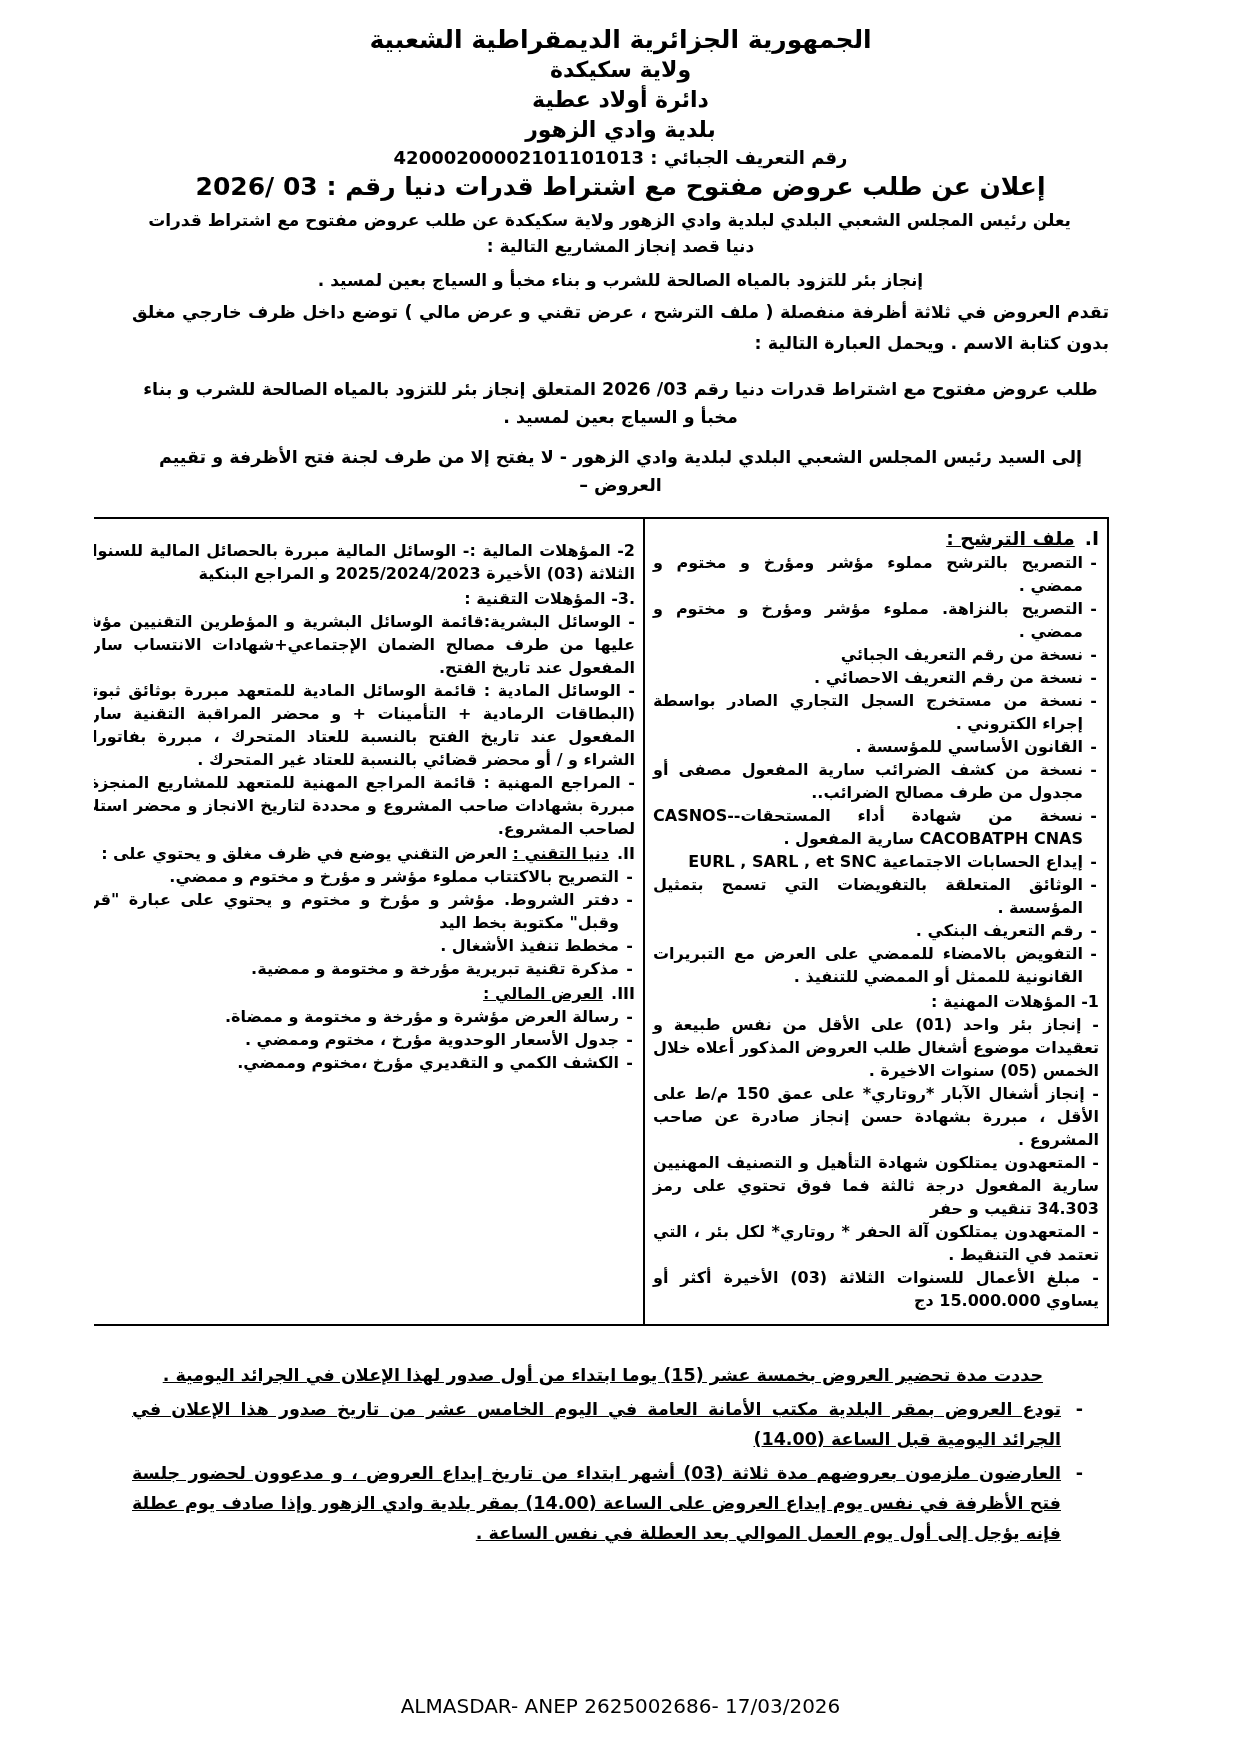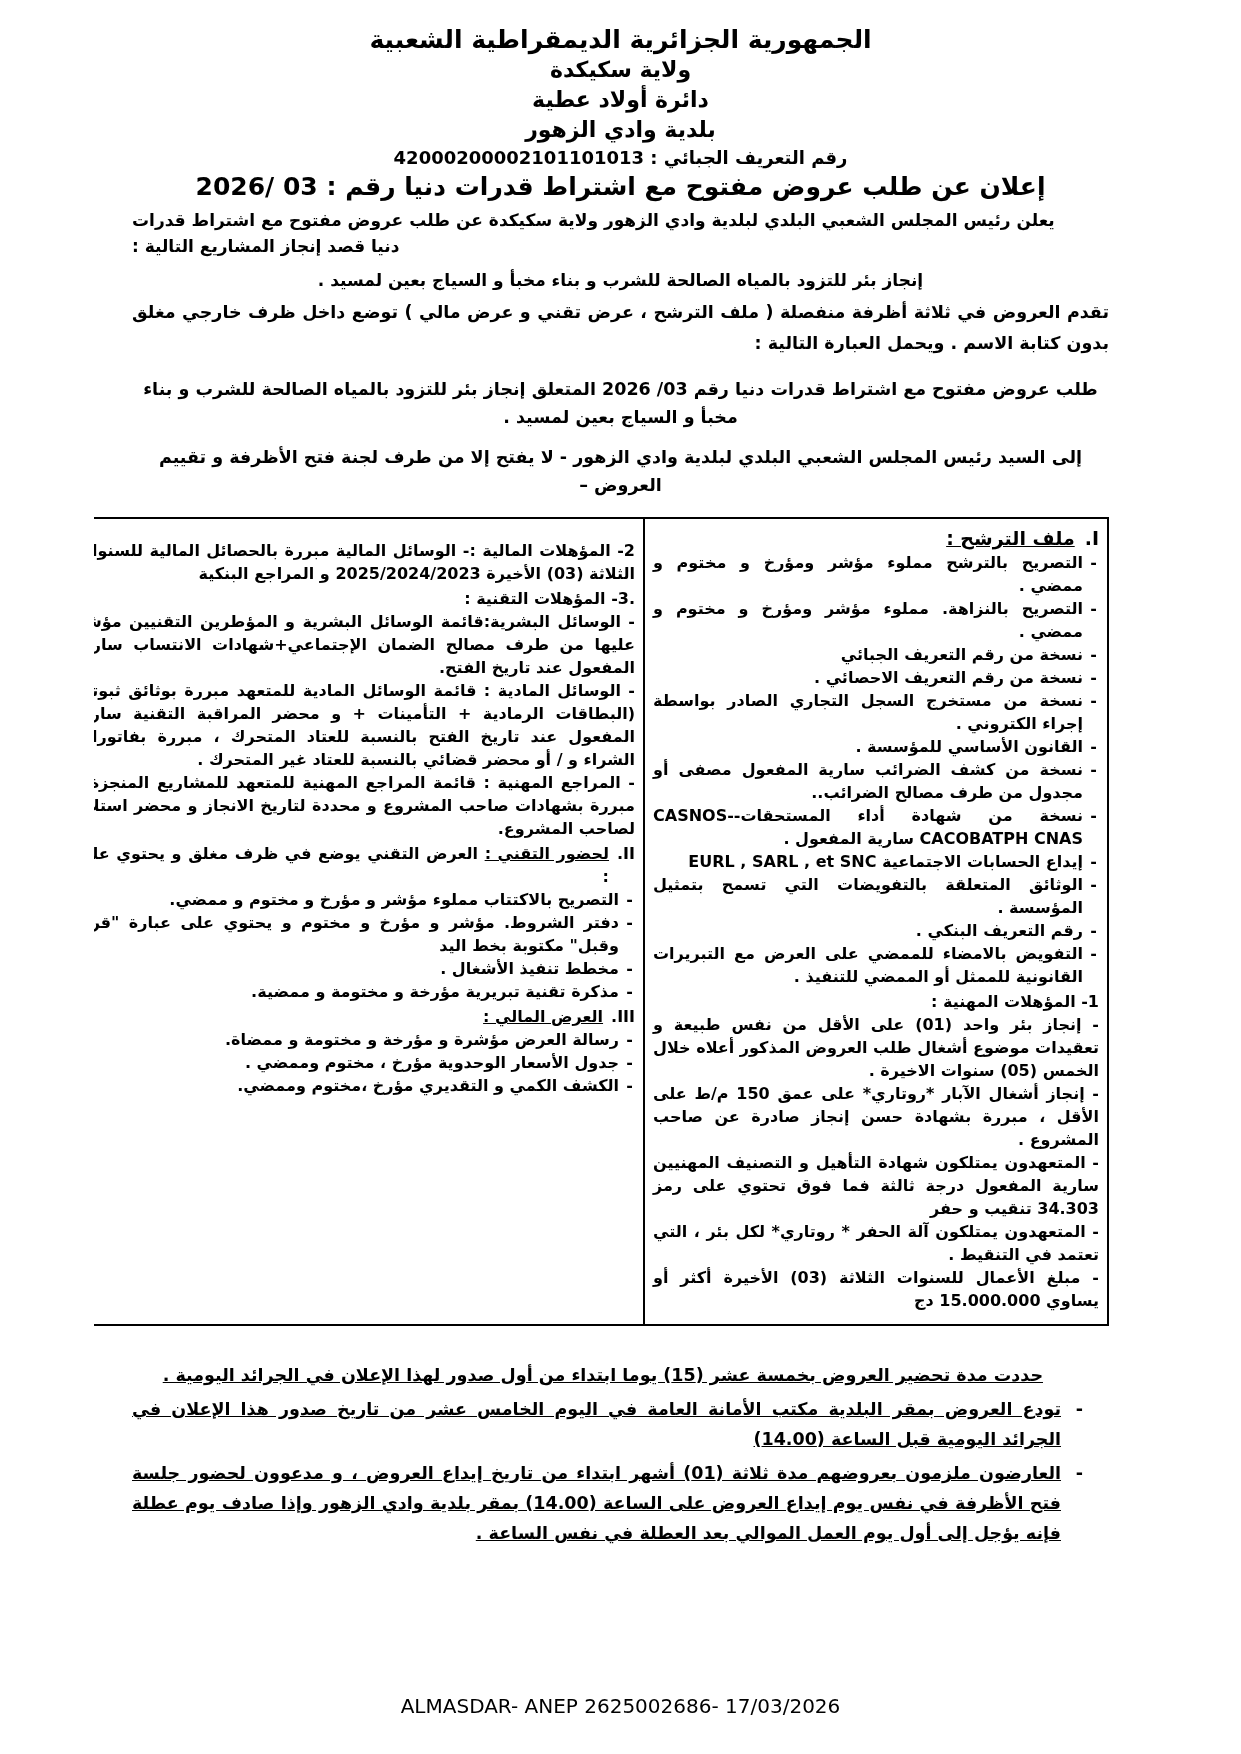--- a/index.html
+++ b/index.html
@@ -13,21 +13,21 @@
     margin:0 auto;
   }
   
   .header{text-align:center;padding-top:24px;font-weight:bold;}
   .h-republic{font-size:25px;line-height:31px;}
   .h-wilaya,.h-daira,.h-commune{font-size:22px;line-height:30px;}
   .h-nif{font-size:18px;line-height:26px;}
   .h-title{font-size:25px;line-height:32px;}
   
   .intro{padding:0 38px;font-weight:bold;}
-  .p-announce{font-size:17px;line-height:26px;margin:4px 0 0;text-indent:22px;text-align:left;}
+  .p-announce{font-size:17px;line-height:26px;margin:4px 0 0;text-indent:22px;text-align:center;}
   .p-project{font-size:17px;line-height:30px;margin:6px 0 0;text-align:center;}
   .p-body{font-size:17.5px;line-height:31px;text-align:justify;margin:0;}
   .p-eligibility{margin-top:28px;}
   .p-envelopes{margin-top:2px;}
   .p-quote1{font-size:17.5px;line-height:28px;text-align:center;margin:16px 0 12px;}
   .p-quote2{font-size:17.5px;line-height:28px;text-align:center;margin:4px 0 0;}
   
   table.tender{border-collapse:collapse;table-layout:fixed;margin:18px 38px 0;width:1005px;}
   table.tender td{border:2px solid #000;vertical-align:top;font-weight:bold;font-size:16px;line-height:23px;}
   td.col-candidacy{width:446px;padding:6px 8px 12px 8px;}
@@ -104,21 +104,21 @@
       </td>
       <td class="col-qualif">
         <p class="inline-item">2- المؤهلات المالية :- الوسائل المالية مبررة بالحصائل المالية للسنوات الثلاثة (03) الأخيرة 2025/2024/2023 و المراجع البنكية</p>
         <div class="sub-head">.3- المؤهلات التقنية :</div>
         <p class="inline-item">- الوسائل البشرية:قائمة الوسائل البشرية و المؤطرين التقنيين مؤشر عليها من طرف مصالح الضمان الإجتماعي+شهادات الانتساب سارية المفعول عند تاريخ الفتح.</p>
         <p class="inline-item">- الوسائل المادية : قائمة الوسائل المادية للمتعهد مبررة بوثائق ثبوتية (البطاقات الرمادية + التأمينات + و محضر المراقبة التقنية ساري المفعول عند تاريخ الفتح بالنسبة للعتاد المتحرك ، مبررة بفاتورات الشراء و / أو محضر قضائي بالنسبة للعتاد غير المتحرك .</p>
         <p class="inline-item">- المراجع المهنية : قائمة المراجع المهنية للمتعهد للمشاريع المنجزة ، مبررة بشهادات صاحب المشروع و محددة لتاريخ الانجاز و محضر استلام لصاحب المشروع.</p>
         <div class="offer-head">
           <span class="roman">II.</span>
           <div class="oh-text">
-            <span class="u-title">لحضور التقني :</span>
+            <span class="u-title">دنيا التقني :</span>
             <span>العرض التقني  يوضع في ظرف مغلق  و يحتوي على :</span>
           </div>
         </div>
         <div class="dash-item">التصريح بالاكتتاب  مملوء مؤشر و مؤرخ و مختوم و ممضي.</div>
         <div class="dash-item">دفتر الشروط. مؤشر و مؤرخ و مختوم و يحتوي  على عبارة  "قرئ وقبل"  مكتوبة بخط اليد</div>
         <div class="dash-item">مخطط تنفيذ الأشغال .</div>
         <div class="dash-item">مذكرة تقنية  تبريرية مؤرخة و مختومة و ممضية.</div>
         <div class="offer-head">
           <span class="roman">III.</span>
           <div class="oh-text">
@@ -129,18 +129,18 @@
         <div class="dash-item">جدول الأسعار الوحدوية مؤرخ ، مختوم وممضي .</div>
         <div class="dash-item">الكشف الكمي و التقديري مؤرخ ،مختوم وممضي.</div>
       </td>
     </tr>
   </tbody>
     </table>
 
   <div class="footer">
     <p class="f-p1">حددت مدة تحضير العروض بخمسة عشر (15) يوما ابتداء من أول صدور لهذا الإعلان في الجرائد اليومية .</p>
     <p class="f-item">تودع العروض بمقر البلدية مكتب الأمانة العامة في اليوم الخامس عشر من تاريخ صدور هذا الإعلان في الجرائد اليومية قبل الساعة (14.00)</p>
-    <p class="f-item">العارضون ملزمون بعروضهم مدة  ثلاثة (01) أشهر ابتداء من تاريخ إيداع العروض ، و مدعوون  لحضور جلسة فتح الأظرفة في نفس يوم إيداع العروض على الساعة (14.00) بمقر بلدية وادي الزهور وإذا صادف يوم عطلة فإنه يؤجل إلى أول يوم العمل الموالي بعد العطلة في نفس الساعة .</p>
+    <p class="f-item">العارضون ملزمون بعروضهم مدة  ثلاثة (03) أشهر ابتداء من تاريخ إيداع العروض ، و مدعوون  لحضور جلسة فتح الأظرفة في نفس يوم إيداع العروض على الساعة (14.00) بمقر بلدية وادي الزهور وإذا صادف يوم عطلة فإنه يؤجل إلى أول يوم العمل الموالي بعد العطلة في نفس الساعة .</p>
   </div>
 
   <div class="anep">ALMASDAR- ANEP 2625002686- 17/03/2026</div>
 
 </div>
 
 </body></html>

